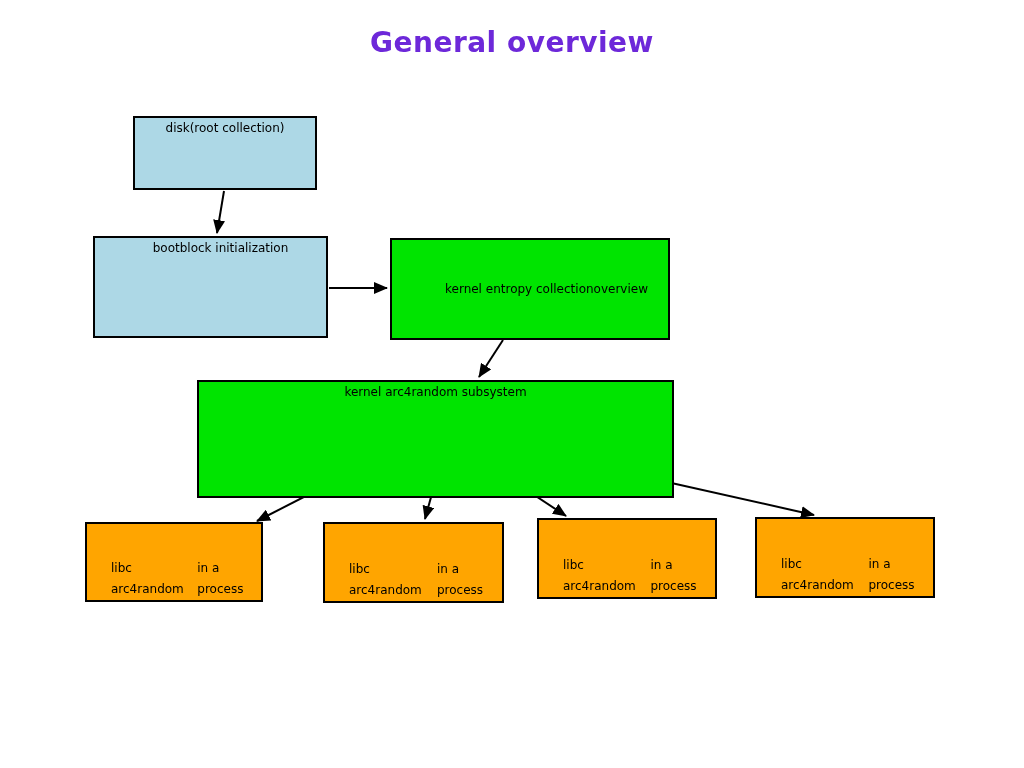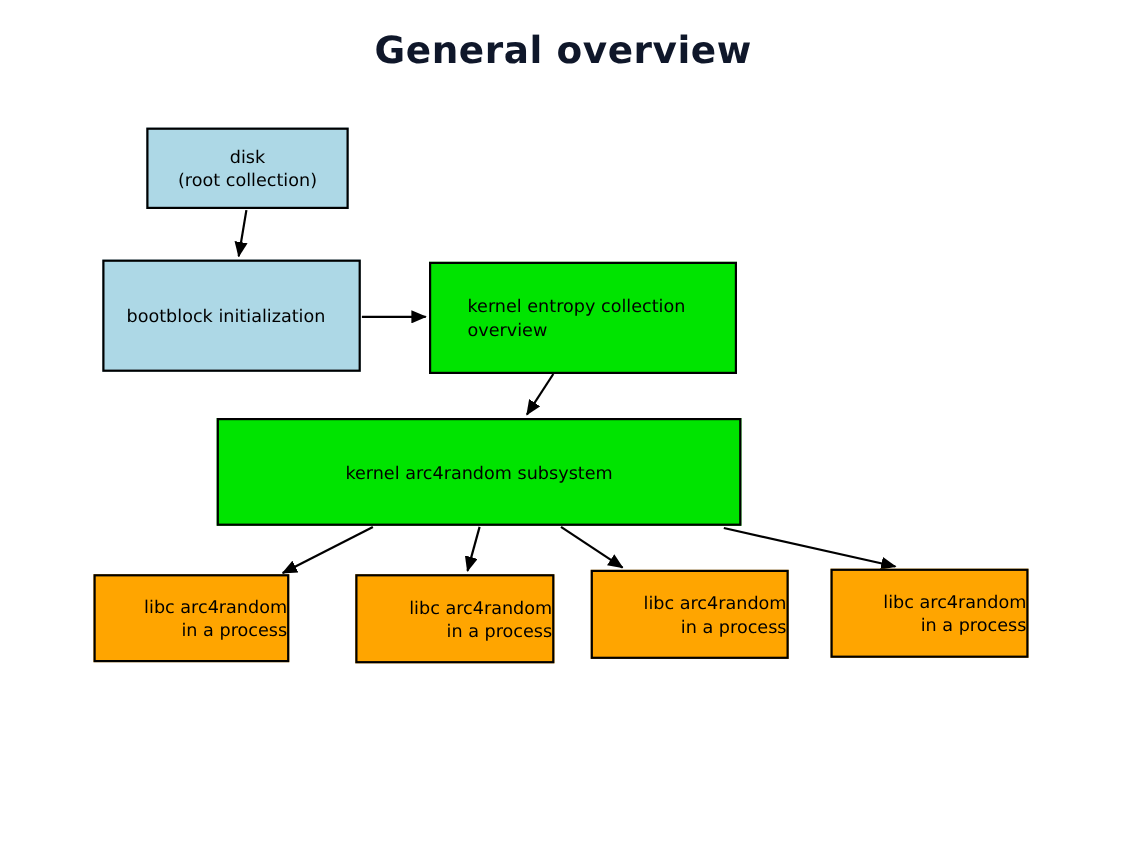--- a/index.html
+++ b/index.html
@@ -14,46 +14,46 @@
     height: 768px;
     background: var(--bg, #ffffff);
     overflow: hidden;
   }
   .diagram-title {
     position: absolute;
     top: 26px;
     left: 0;
     width: 100%;
     text-align: center;
-    font-size: 34px;
+    font-size: 28px;
     font-weight: 700;
     letter-spacing: 0.5px;
-    color: #0f172a;
+    color: #6d28d9;
   }
   .node {
     position: absolute;
     box-sizing: border-box;
     border: 2px solid var(--border, #000000);
     color: #000000;
-    font-size: 16px;
+    font-size: 12px;
     line-height: 21px;
     display: flex;
-    flex-direction: column;
+    flex-direction: row;
     justify-content: center;
   }
   .node.blue   { background: var(--blue-fill, #add8e6); }
   .node.green  { background: var(--green-fill, #00e400); }
   .node.orange { background: var(--orange-fill, #ffa500); align-items: flex-end; }
   .node.center { text-align: center; }
   .node .line { display: block; }
 
   #node-disk       { left: 133px; top: 116px; width: 184px; height: 74px; }
   #node-bootblock  { left:  93px; top: 236px; width: 235px; height: 102px; padding-left: 20px; justify-content: center; }
-  #node-entropy    { left: 390px; top: 238px; width: 280px; height: 102px; padding-left: 33px; }
-  #node-arc4random { left: 197px; top: 380px; width: 477px; height: 98px; }
+  #node-entropy    { left: 390px; top: 238px; width: 280px; height: 102px; padding-left: 33px; align-items: center; }
+  #node-arc4random { left: 197px; top: 380px; width: 477px; height: 118px; }
   #node-libc-0     { left:  85px; top: 522px; width: 178px; height: 80px; padding-left: 24px; }
   #node-libc-1     { left: 323px; top: 522px; width: 181px; height: 81px; padding-left: 24px; }
   #node-libc-2     { left: 537px; top: 518px; width: 180px; height: 81px; padding-left: 24px; }
   #node-libc-3     { left: 755px; top: 517px; width: 180px; height: 81px; padding-left: 24px; }
 
   svg.edges {
     position: absolute;
     left: 0; top: 0;
     width: 1024px;
     height: 768px;

